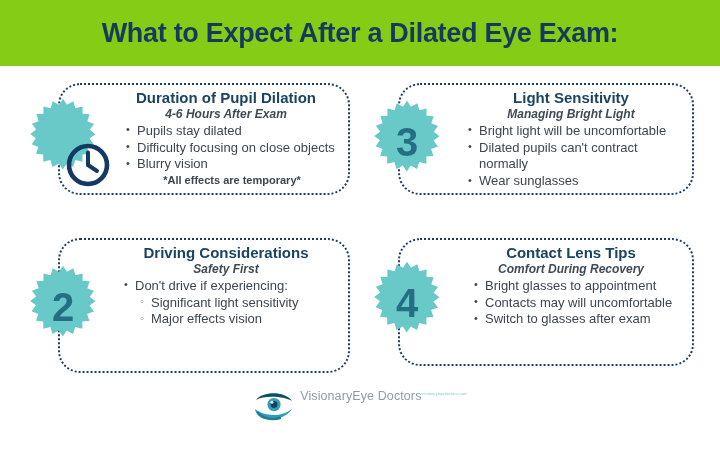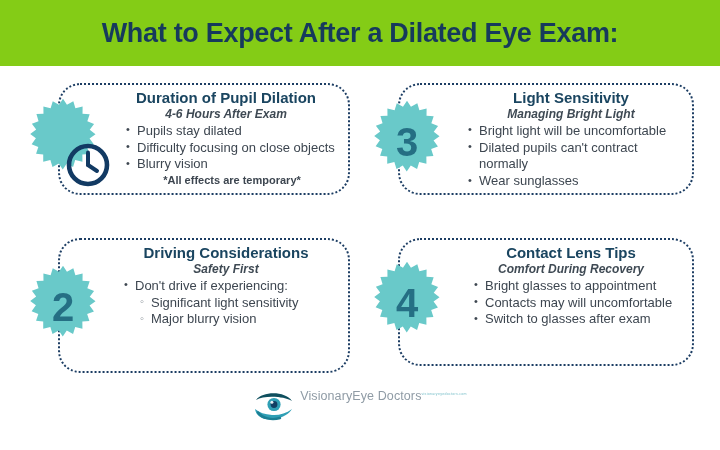--- a/index.html
+++ b/index.html
@@ -266,21 +266,21 @@
       <div class="card-title">Driving Considerations</div>
       <div class="card-subtitle">Safety First</div>
       <ul class="bullets">
         <li class="lvl1">
             <span class="btext">Don't drive if experiencing:</span>
           </li>
         <li class="lvl2">
             <span class="btext">Significant light sensitivity</span>
           </li>
         <li class="lvl2">
-            <span class="btext">Major blurry vision</span>
+            <span class="btext">Major effects vision</span>
           </li>
       </ul>
     </div>
   </div>
 
   <div class="card c4">
     <div class="badge">
       <svg width="86" height="86" viewBox="0 0 100 100" aria-hidden="true">
         <polygon fill="#69c9c9" points="50,2 54.6,9.1 62,4.9 64.4,13 72.8,11.1 72.7,19.6 81,20.2 78.3,28.3 86.1,31.3 81.1,38.2 87.8,43.4 80.9,48.4 86,55.3 78.1,58.2 80.7,66.4 72.5,66.9 72.6,75.3 64.2,73.4 61.7,81.5 54.4,77.3 49.7,84.3 45.1,77.2 37.8,81.5 35.3,73.3 27,75.2 27,66.8 18.7,66.1 21.3,58 13.5,55 18.5,48.1 11.9,42.9 18.8,37.9 13.8,31 21.6,28.1 19.1,19.9 27.3,19.5 27.2,11 35.6,13 38.1,4.9 45.3,9 "></polygon>
       </svg>

